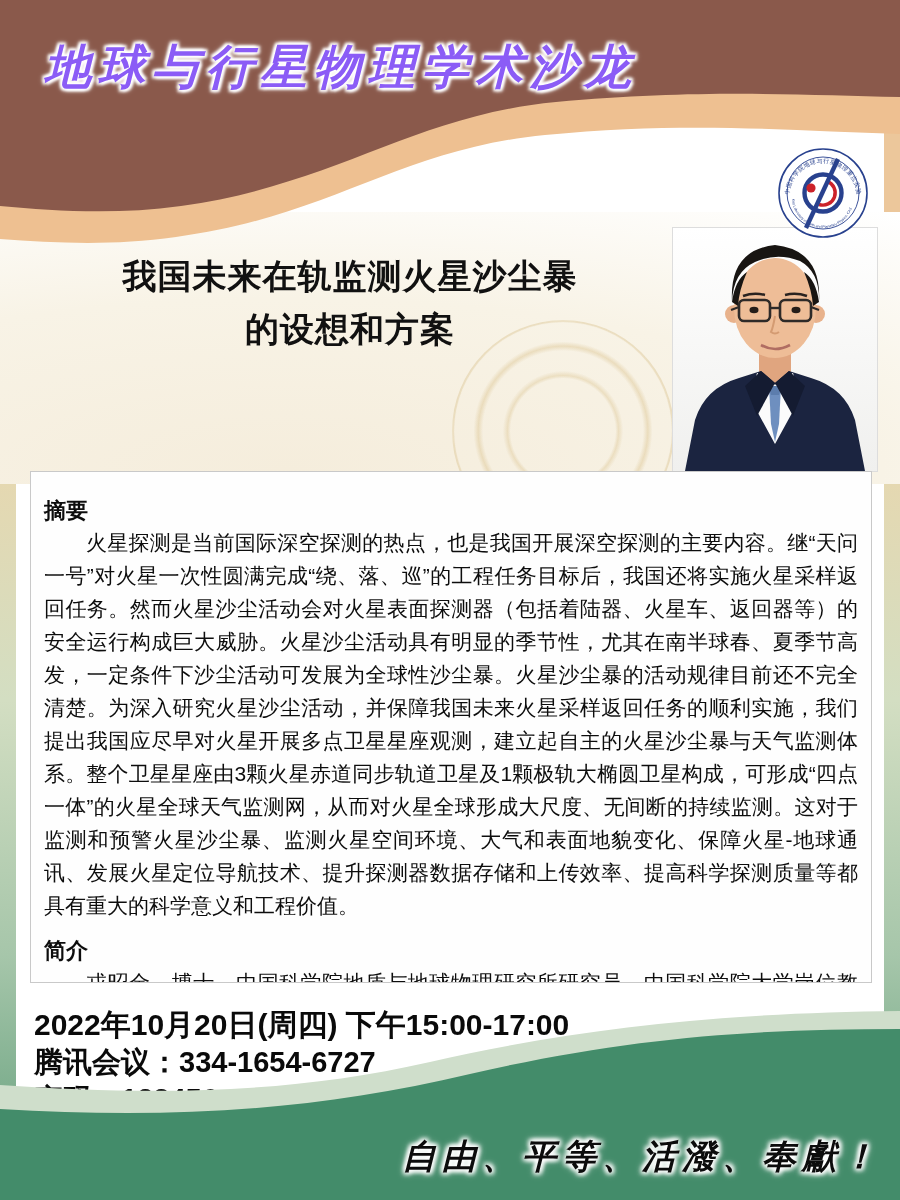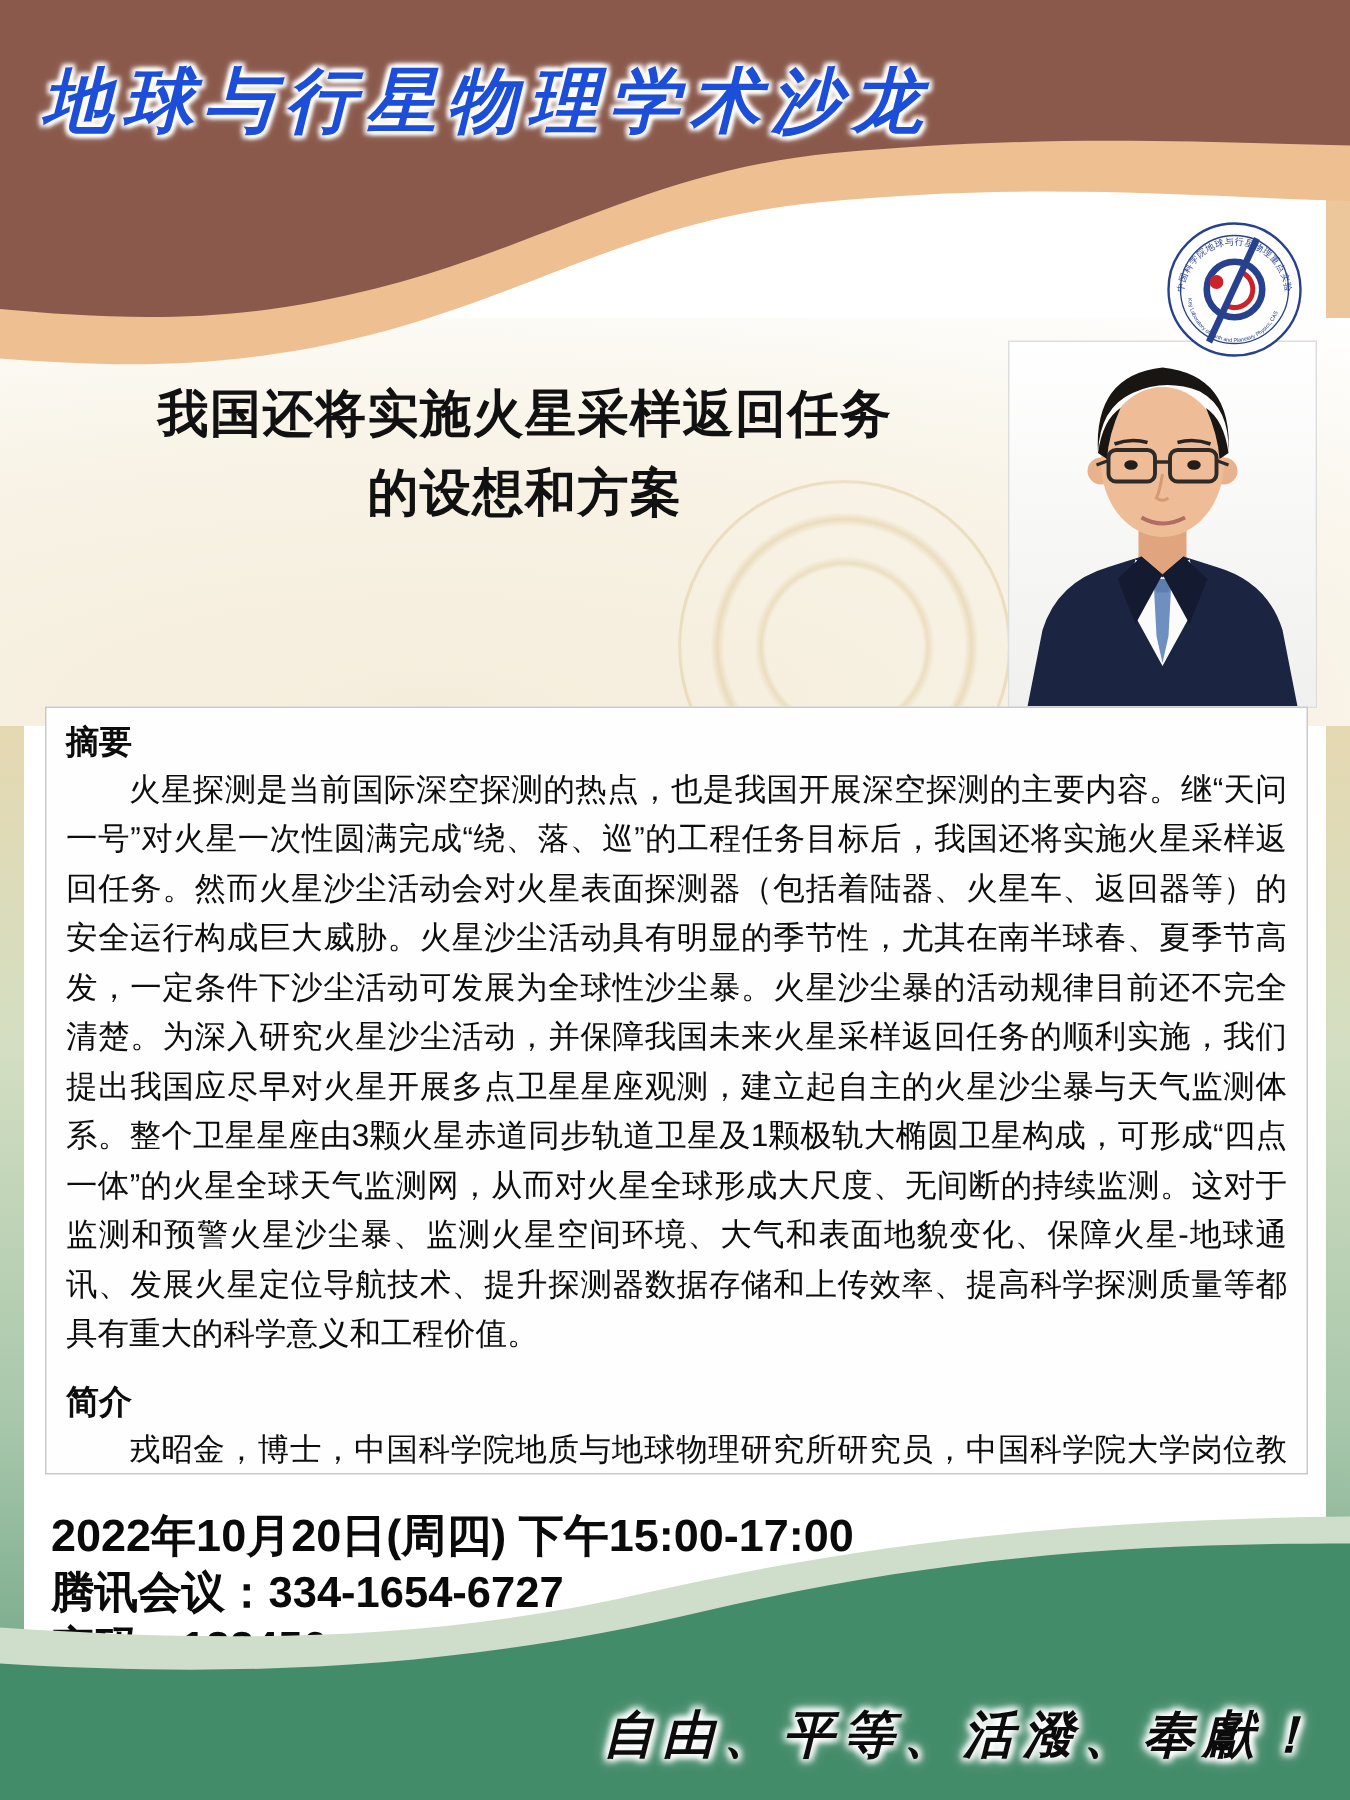--- a/index.html
+++ b/index.html
@@ -19,41 +19,41 @@
   .watermark{position:absolute;left:452px;top:320px;width:218px;height:218px;border-radius:50%;z-index:1;
     border:2px solid rgba(222,200,152,.38);
     background:
       radial-gradient(circle, rgba(222,200,152,0) 34%, rgba(222,200,152,.45) 36%, rgba(222,200,152,0) 39%,
         rgba(222,200,152,0) 52%, rgba(222,200,152,.5) 55%, rgba(222,200,152,0) 58%,
         rgba(222,200,152,0) 70%, rgba(222,200,152,.45) 74%, rgba(222,200,152,0) 78%,
         rgba(222,200,152,0) 92%, rgba(222,200,152,.5) 96%, rgba(222,200,152,0) 99%);}
   
   .header-svg{position:absolute;left:0;top:0;z-index:2;}
   .header-title{
-    position:absolute;left:28px;top:36px;z-index:3;width:640px;
+    position:absolute;left:44px;top:36px;z-index:3;width:640px;
     font-family:Liberation Mono, monospace;font-weight:bold;font-style:italic;
-    font-size:47px;letter-spacing:7px;color:#1d4ed8;white-space:nowrap;
+    font-size:47px;letter-spacing:7px;color:#8b5cf6;white-space:nowrap;
     text-shadow:0 0 4px #fff,0 0 7px #fff,2px 2px 3px #fff,-2px -2px 3px #fff,2px -2px 3px #fff,-2px 2px 3px #fff;}
   .header-url{
     position:absolute;left:45px;top:106px;z-index:3;
     font-family:"DejaVu Serif", serif;font-weight:bold;font-style:italic;
     font-size:31px;letter-spacing:1px;color:#ffffff;white-space:nowrap;}
   .badge{position:absolute;left:777px;top:147px;z-index:3;}
   
   .title-block{position:absolute;left:40px;top:250px;width:620px;text-align:center;z-index:2;color:#111;}
   .talk-title{font-size:34px;font-weight:bold;line-height:53px;letter-spacing:1px;}
   .speaker-name{font-size:31px;font-weight:bold;margin-top:26px;letter-spacing:2px;}
   .speaker-affil{font-size:28px;margin-top:6px;letter-spacing:1px;}
   
   .photo{position:absolute;left:672px;top:227px;width:206px;height:245px;z-index:2;
     background:#fdfdfd;border:1px solid #ddd;box-sizing:border-box;overflow:hidden;}
   
   .content-box{position:absolute;left:30px;top:471px;width:842px;height:512px;z-index:2;
     background:#fefefe;border:1px solid #c9c9c9;box-sizing:border-box;
-    padding:8px 13px 0 13px;color:#0d0d0d;overflow:hidden;}
+    padding:24px 13px 0 13px;color:#0d0d0d;overflow:hidden;}
   .sec-heading{font-size:22px;font-weight:bold;line-height:30px;}
   .sec-body{font-size:21px;line-height:33px;text-align:justify;text-indent:2em;margin:0;}
   .bio-gap{height:14px;}
   
   .meeting{position:absolute;left:34px;top:986px;z-index:2;color:#0a0a0a;font-weight:bold;margin-top:20px;}
   .meeting .line1{font-size:30px;line-height:38px;}
   .meeting .line2,.meeting .line3{font-size:29px;line-height:37px;}
   
   .footer-svg{position:absolute;left:0;bottom:0;z-index:3;}
   .slogan{
@@ -97,21 +97,21 @@
     </text>
     <g>
       <circle cx="46" cy="46" r="18.5" fill="none" stroke="#28418e" stroke-width="4.4"></circle>
       <path d="M50.2,34.4 A12,12 0 1 1 41.8,57.3" fill="none" stroke="#cc2229" stroke-width="3.4"></path>
       <line x1="61" y1="12" x2="29" y2="81" stroke="#28418e" stroke-width="4.4"></line>
       <circle cx="34" cy="41" r="4.6" fill="#cc2229"></circle>
     </g>
   </svg>
 
   <div class="title-block">
-    <div class="talk-title">我国还将实施火星采样返回任务</div>
+    <div class="talk-title">我国未来在轨监测火星沙尘暴</div>
     <div class="talk-title">的设想和方案</div>
   </div>
 
   <div class="photo">
     <svg width="204" height="243" viewBox="0 0 204 243">
       <defs>
         <linearGradient id="pbg" x1="0" y1="0" x2="0" y2="1">
           <stop offset="0" stop-color="#ffffff"></stop>
           <stop offset="1" stop-color="#f0f0ee"></stop>
         </linearGradient>

